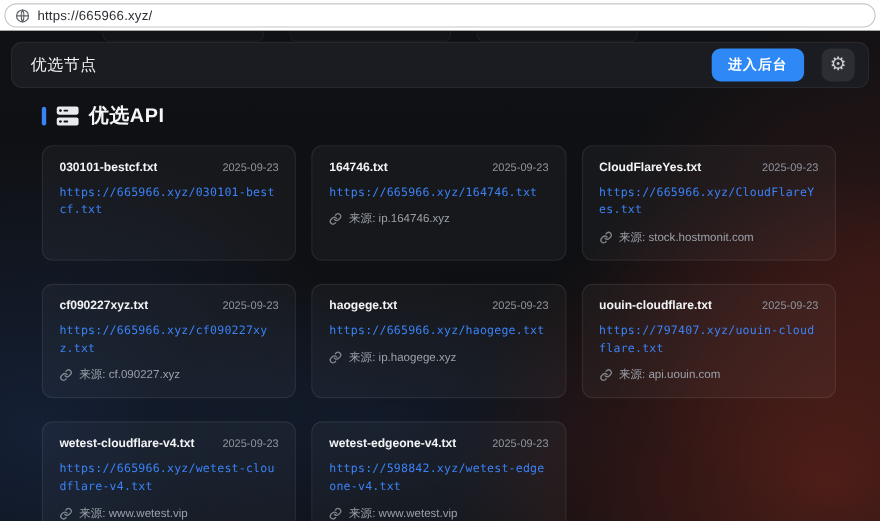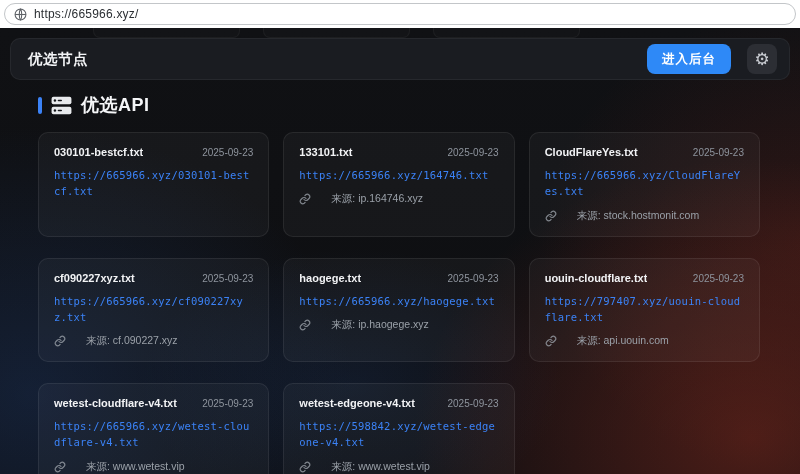--- a/index.html
+++ b/index.html
@@ -25,21 +25,21 @@
       linear-gradient(180deg, #101114 0%, #0d0e11 100%); }
 
   .ghost-row { position: absolute; top: 0; left: 93px; display: flex; gap: 23px; }
   .ghost-card { width: 147px; height: 10px; border: 1px solid rgba(255,255,255,0.045);
     border-top: none; border-radius: 0 0 7px 7px; background: rgba(255,255,255,0.015); }
 
   
   .header-bar { position: relative; margin: 10px 10px 0 10px; height: 42px;
     background: #1a1c21; border: 1px solid rgba(255,255,255,0.055); border-radius: 10px;
     display: flex; align-items: center; padding: 0 12px 0 17px; }
-  .hdr-title { color: #f3f4f6; font-weight: bold; font-size: 14.5px; letter-spacing: 0.5px; }
+  .hdr-title { color: #f3f4f6; font-weight: normal; font-size: 14.5px; letter-spacing: 0.5px; }
   .hdr-right { margin-left: auto; display: flex; align-items: center; gap: 16px; }
   .admin-btn { background: #2e89f7; color: #ffffff; border: none; border-radius: 8px;
     font-family: inherit; font-size: 12.5px; font-weight: bold; letter-spacing: 1px;
     padding: 0 15px; height: 30px; cursor: pointer; }
   .gear-btn { width: 30px; height: 30px; border: none; border-radius: 8px; background: #2c2e34;
     color: #c9ccd2; font-size: 17px; line-height: 30px; text-align: center; cursor: pointer;
     font-family: "DejaVu Sans", sans-serif; padding: 0; }
 
   
   .section-head { display: flex; align-items: center; gap: 9px; margin: 13px 40px 0 38px; height: 24px; }
@@ -51,21 +51,21 @@
     column-gap: 14px; row-gap: 21px; align-items: stretch; }
   .card { background: rgba(255,255,255,0.034); border: 1px solid rgba(255,255,255,0.075);
     border-radius: 10px; padding: 13px 15px; min-height: 88px; }
   .card-top { display: flex; align-items: baseline; justify-content: space-between; gap: 8px; }
   .card-title { color: #f2f3f5; font-weight: bold; font-size: 11px; white-space: nowrap;
     overflow: hidden; text-overflow: ellipsis; }
   .card-date { color: #8e949d; font-size: 10px; flex: 0 0 auto; }
   .card-url { display: block; margin-top: 9px; color: #3b82f6; text-decoration: none;
     font-family: "DejaVu Sans Mono", "Liberation Mono", monospace; font-size: 10.5px;
     line-height: 1.55; word-break: break-all; letter-spacing: 0.2px; }
-  .card-src { margin-top: 9px; display: flex; align-items: center; gap: 20px;
+  .card-src { margin-top: 9px; display: flex; align-items: center; gap: 6px;
     color: #9aa0a8; font-size: 10.5px; }
   .card-src svg { flex: 0 0 auto; opacity: 0.8; }
 </style>
 </head>
 <body>
 
 <div class="screen">
 
   <div class="browser-bar">
     <div class="url-pill">
@@ -113,21 +113,21 @@
       <div class="card">
         <div class="card-top">
           <span class="card-title">030101-bestcf.txt</span>
           <span class="card-date">2025-09-23</span>
         </div>
         <a class="card-url" href="#">https://665966.xyz/030101-bestcf.txt</a>
       </div>
 
       <div class="card">
         <div class="card-top">
-          <span class="card-title">133101.txt</span>
+          <span class="card-title">164746.txt</span>
           <span class="card-date">2025-09-23</span>
         </div>
         <a class="card-url" href="#">https://665966.xyz/164746.txt</a>
         <div class="card-src">
           <svg width="12" height="12" viewBox="0 0 24 24" fill="none" stroke="#9aa0a8" stroke-width="2.4" stroke-linecap="round">
             <path d="M10 13a5 5 0 0 0 7.5.5l3-3a5 5 0 0 0-7-7l-1.7 1.7"></path>
             <path d="M14 11a5 5 0 0 0-7.5-.5l-3 3a5 5 0 0 0 7 7l1.7-1.7"></path>
           </svg>
           <span>来源: ip.164746.xyz</span>
         </div>

